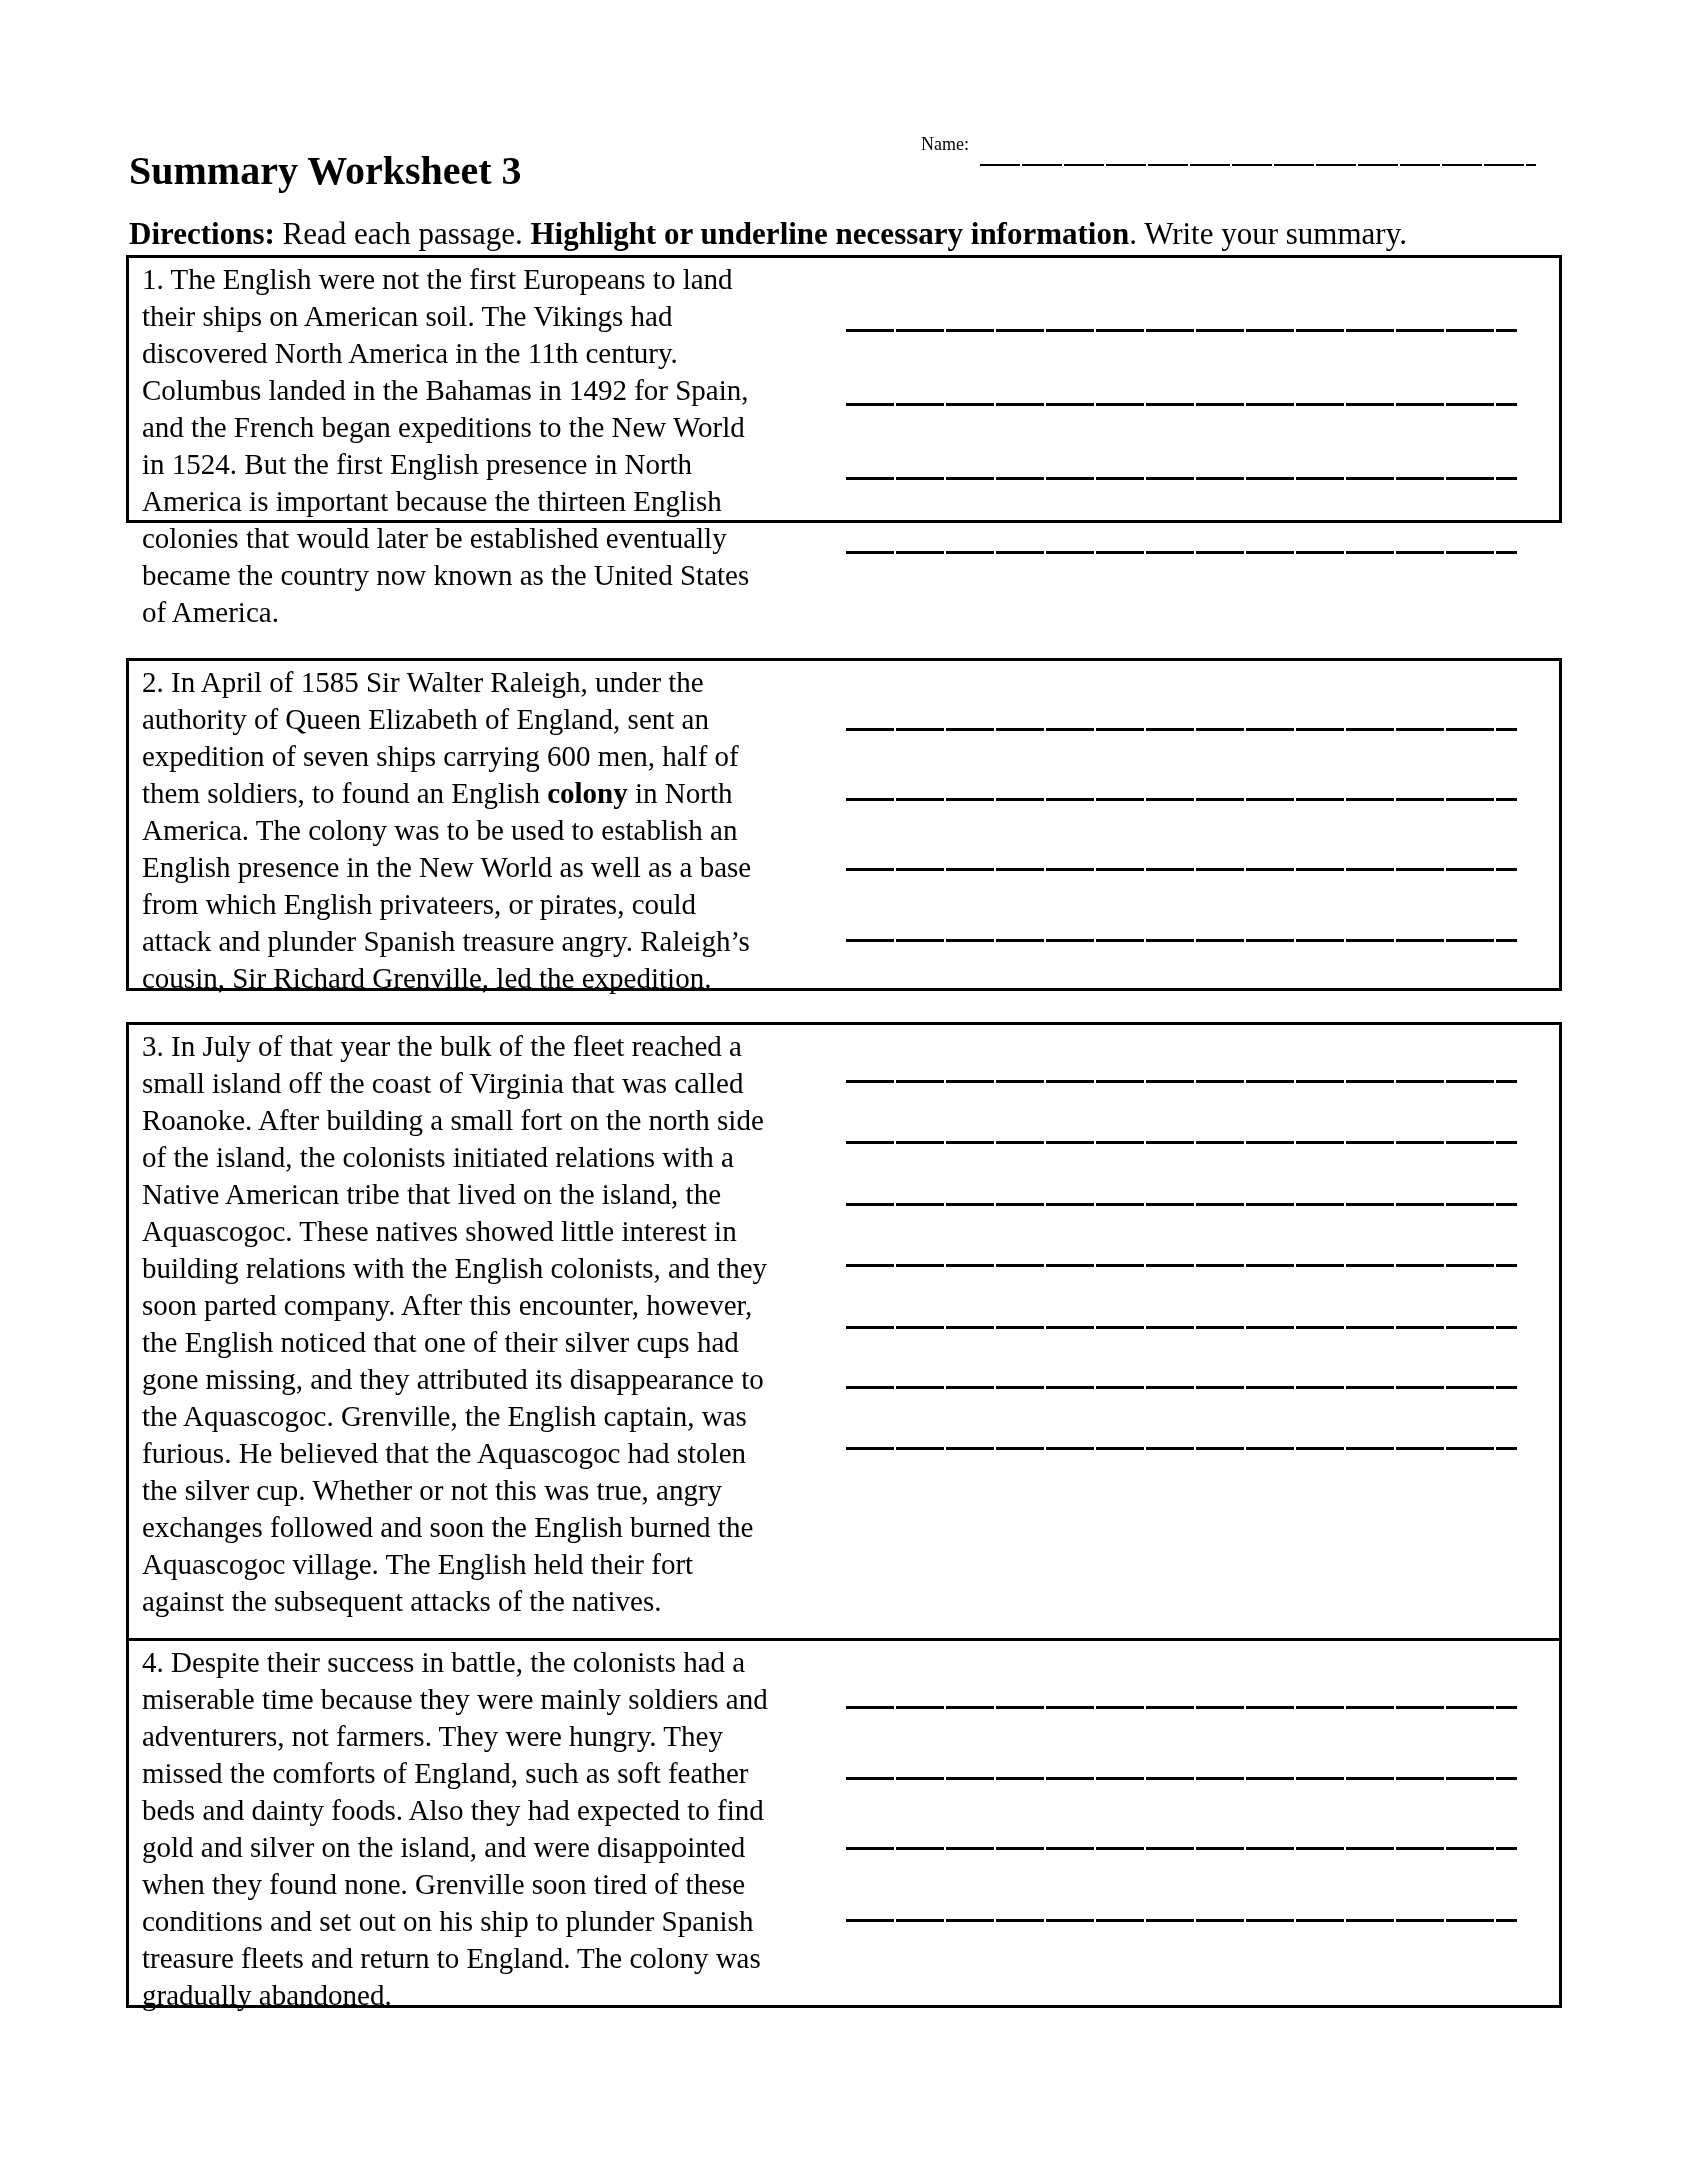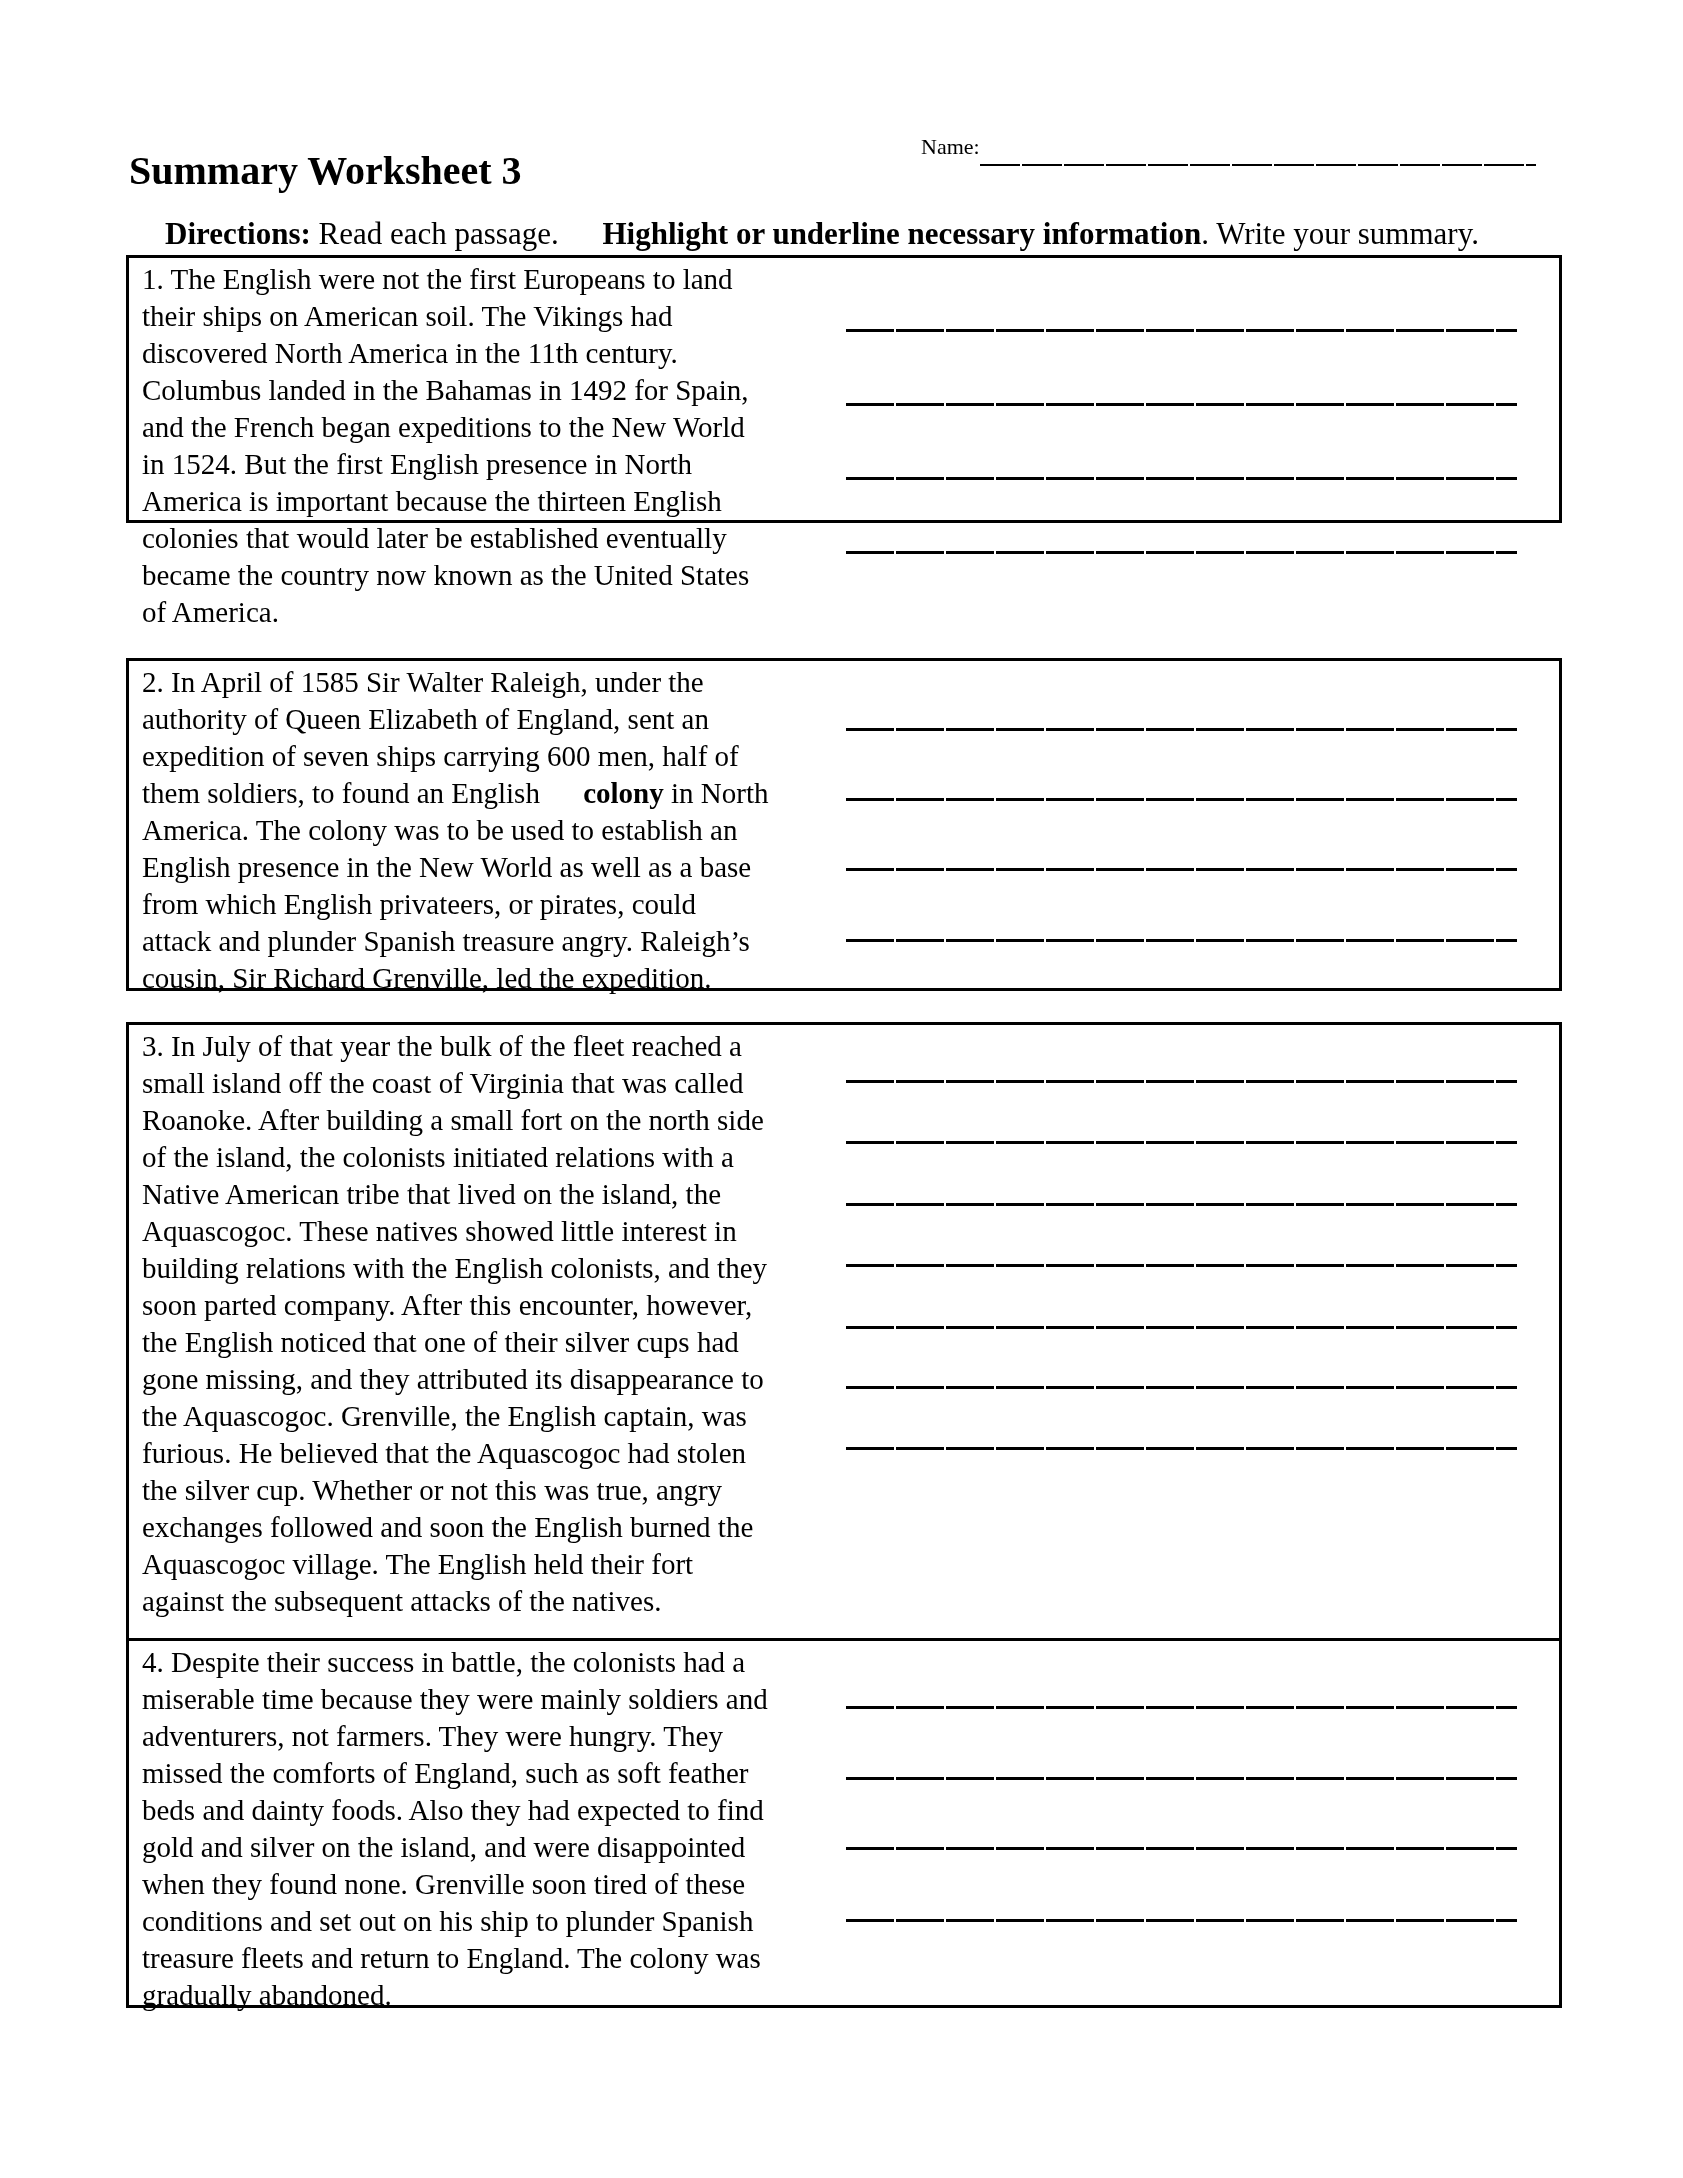--- a/index.html
+++ b/index.html
@@ -12,21 +12,21 @@
     font-family: "Liberation Serif", "DejaVu Serif", serif;
     overflow: hidden;
     box-sizing: border-box;
   }
   .page * { box-sizing: border-box; }
 
   .name-label {
     position: absolute;
     left: 921px;
     top: 135px;
-    font-size: 22px;
+    font-size: 18px;
     line-height: 1.1;
     white-space: nowrap;
   }
   .name-line {
     position: absolute;
     left: 980px;
     top: 164px;
     width: 556px;
     height: 2px;
     background: repeating-linear-gradient(90deg, #000 0 40px, transparent 40px 42px);
@@ -43,21 +43,21 @@
   }
 
   .directions {
     position: absolute;
     left: 129px;
     top: 216px;
     font-size: 31px;
     line-height: 1.15;
     white-space: nowrap;
   }
-  .b { font-weight: bold; margin-left: 36px; }
+  .b { font-weight: bold; }
 
   .pbox {
     position: absolute;
     left: 126px;
     width: 1436px;
     border: 3px solid #000;
     background: #ffffff;
   }
   .pbox-1 { top: 255px;  height: 268px; }
   .pbox-2 { top: 658px;  height: 333px; }

